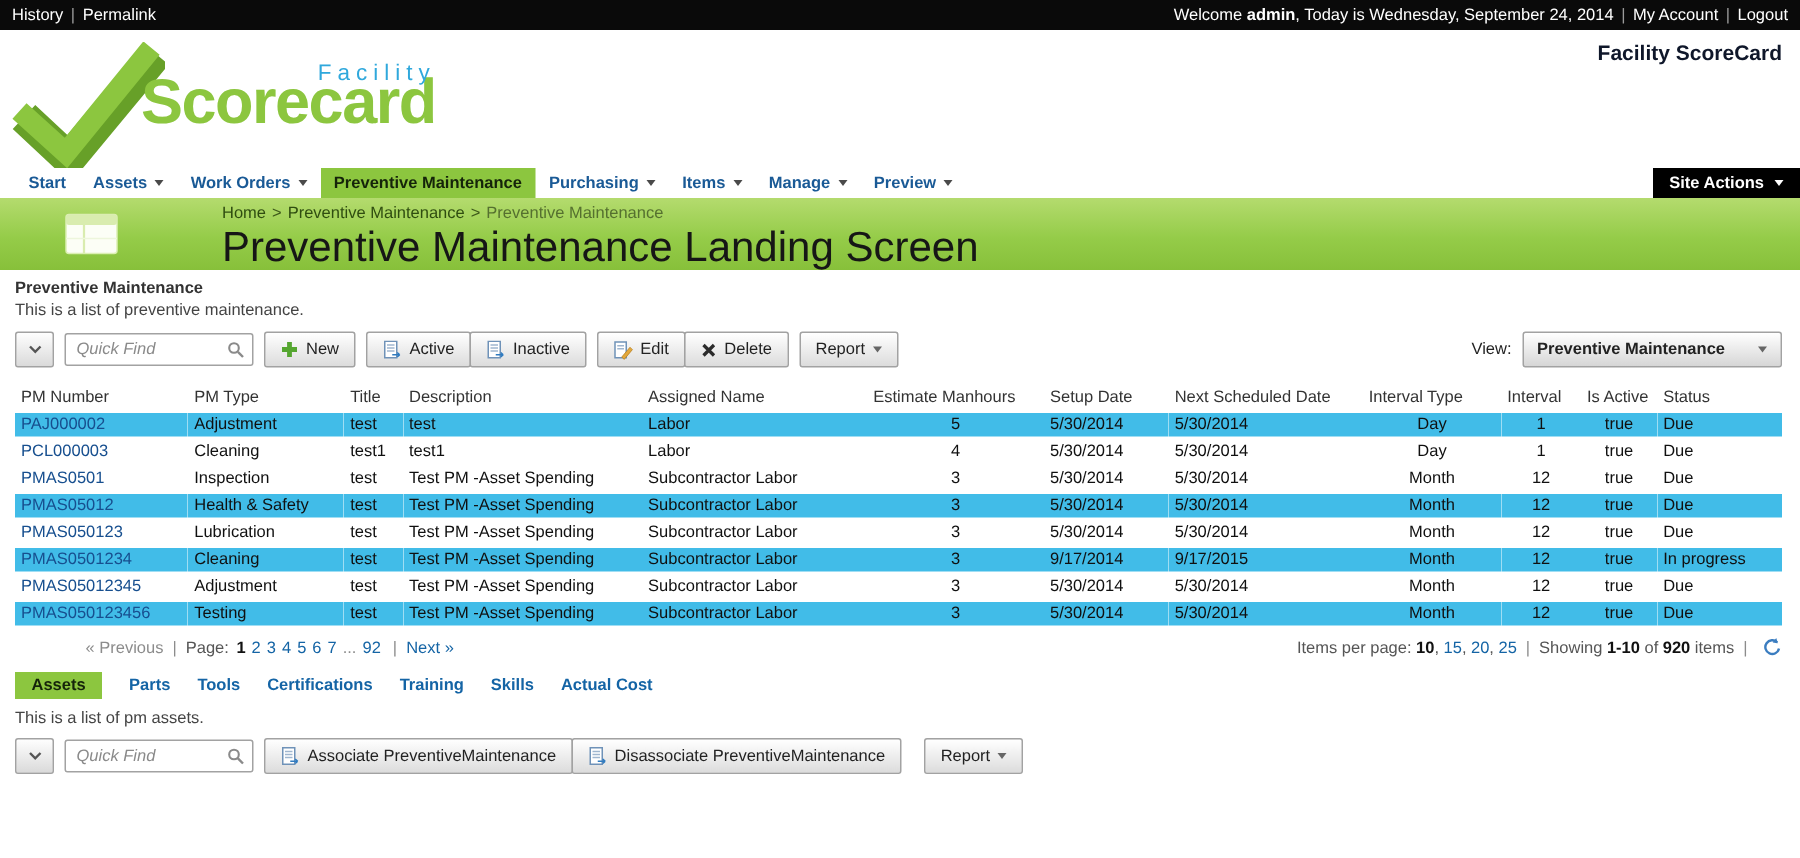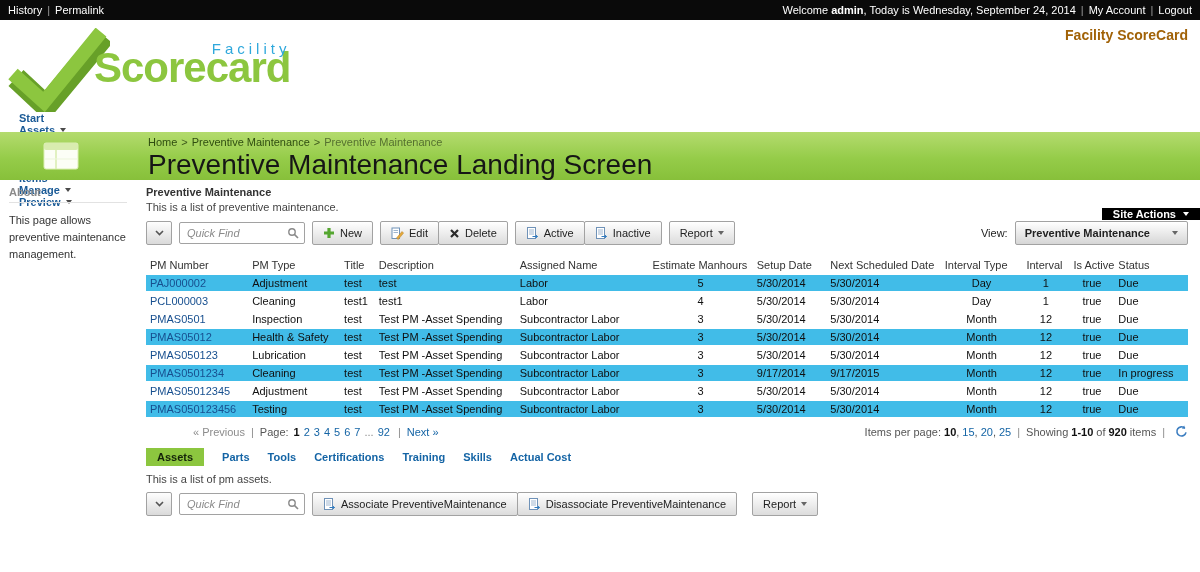--- a/index.html
+++ b/index.html
@@ -16,34 +16,34 @@
     height:20px; background:#0a0a0a; color:#fff;
     display:flex; align-items:center; padding:0 8px; font-size:11px;
   }
   .topbar a { color:#fff; }
   .topbar .tsep { color:#9a9a9a; margin:0 5px; }
   .topbar-right { margin-left:auto; display:flex; align-items:center; }
   .topbar-right .bold { font-weight:bold; margin:0 0 0 3px; }
 
   
   .header { height:92px; position:relative; background:#fff; }
-  .app-title { position:absolute; top:7px; right:12px; font-size:14px; font-weight:bold; color:#a16207; }
+  .app-title { position:absolute; top:7px; right:12px; font-size:14px; font-weight:bold; color:#0f172a; }
   .logo { position:absolute; top:8px; left:6px; display:flex; align-items:center; }
   .logo-check { margin-bottom:-4px; }
   .logo-text {
     position:relative; font-size:42px; font-weight:bold; color:#8CC63F;
     line-height:0.95; letter-spacing:-1px; margin-left:-16px; padding-right:4px;
   }
   .logo-facility {
     position:absolute; top:-6px; right:4px; font-size:15px; font-weight:normal;
     color:#2FA8DC; letter-spacing:4px;
   }
 
   
-  .navbar { height:20px; display:flex; align-items:stretch; background:#fff; padding-left:10px; font-weight:bold;flex-direction:column; }
+  .navbar { height:20px; display:flex; align-items:stretch; background:#fff; padding-left:10px; font-weight:bold; }
   .nav-item { display:flex; align-items:center; gap:5px; padding:0 9px; color:#1A5A96; }
   .nav-item.active { background:#8CC63F; color:#15240a; }
   .caret-dn { width:0; height:0; border-left:3.5px solid transparent; border-right:3.5px solid transparent; border-top:4px solid #4a4a4a; display:inline-block; }
   .caret-dn.white { border-top-color:#fff; }
   .caret-dn.gray { border-top-color:#666; }
   .site-actions { margin-left:auto; background:#000; color:#fff; display:flex; align-items:center; gap:7px; padding:0 11px; font-weight:bold; cursor:pointer; }
 
   
   .banner { height:48px; background:linear-gradient(180deg,#B4DB6E 0%, #95CC49 55%, #87C03A 100%); position:relative; }
   .banner-icon { position:absolute; left:42px; top:8px; }
@@ -191,24 +191,20 @@
   <div class="banner-text">
     <div class="breadcrumb">
       <a href="#">Home</a><span class="bc-sep">&gt;</span><a href="#">Preventive Maintenance</a><span class="bc-sep">&gt;</span><a href="#" class="last">Preventive Maintenance</a>
     </div>
     <div class="banner-title">Preventive Maintenance Landing Screen</div>
   </div>
 </div>
 
 <div class="content">
 
-  <div class="sidebar">
-    <div class="sidebar-heading">About</div>
-    <div class="sidebar-text">This page allows preventive maintenance management.</div>
-  </div>
 
   <div class="main">
     <div class="section-heading">Preventive Maintenance</div>
     <div class="section-sub">This is a list of preventive maintenance.</div>
 
     <div class="toolbar">
       <div class="dd-btn">
         <svg width="9" height="6" viewBox="0 0 9 6">
             <path d="M1 1 L4.5 4.5 L8 1" stroke="#555" stroke-width="1.6" fill="none"></path>
           </svg>
@@ -222,54 +218,54 @@
       </div>
       <button class="btn">
         <svg width="12" height="12" viewBox="0 0 12 12">
             <path d="M6 1 V11 M1 6 H11" stroke="#55A630" stroke-width="3.2"></path>
           </svg>
         <span>New</span>
       </button>
       <div class="btn-group">
         <button class="btn">
           <svg width="13" height="13" viewBox="0 0 13 13">
-              <rect x="1" y="1" width="7.5" height="10.5" fill="#fff" stroke="#6f92b8"></rect>
-              <line x1="2.5" y1="3.5" x2="7" y2="3.5" stroke="#9fb6cf"></line>
-              <line x1="2.5" y1="5.5" x2="7" y2="5.5" stroke="#9fb6cf"></line>
-              <path d="M5.5 11 L11 4.5 L12.6 6.1 L7.1 12.6 Z" fill="#E3A83C" stroke="#B67F1E" stroke-width="0.5"></path>
-            </svg>
-          <span>Edit</span>
-        </button>
-        <button class="btn">
-          <svg width="11" height="11" viewBox="0 0 11 11">
-              <path d="M2 2 L9 9 M9 2 L2 9" stroke="#2b2b2b" stroke-width="2.2"></path>
-            </svg>
-          <span>Delete</span>
-        </button>
-      </div>
-      <div class="btn-group">
-        <button class="btn">
-          <svg width="13" height="13" viewBox="0 0 13 13">
               <rect x="1.5" y="0.5" width="8" height="11" fill="#fff" stroke="#6f92b8"></rect>
               <line x1="3" y1="3" x2="8" y2="3" stroke="#9fb6cf"></line>
               <line x1="3" y1="5" x2="8" y2="5" stroke="#9fb6cf"></line>
               <line x1="3" y1="7" x2="8" y2="7" stroke="#9fb6cf"></line>
               <path d="M6.5 9.5 H11.5 M11.5 9.5 L9.8 8 M11.5 9.5 L9.8 11" stroke="#2f7bc0" fill="none"></path>
             </svg>
           <span>Active</span>
         </button>
         <button class="btn">
           <svg width="13" height="13" viewBox="0 0 13 13">
               <rect x="1.5" y="0.5" width="8" height="11" fill="#fff" stroke="#6f92b8"></rect>
               <line x1="3" y1="3" x2="8" y2="3" stroke="#9fb6cf"></line>
               <line x1="3" y1="5" x2="8" y2="5" stroke="#9fb6cf"></line>
               <line x1="3" y1="7" x2="8" y2="7" stroke="#9fb6cf"></line>
               <path d="M6.5 9.5 H11.5 M11.5 9.5 L9.8 8 M11.5 9.5 L9.8 11" stroke="#2f7bc0" fill="none"></path>
             </svg>
           <span>Inactive</span>
+        </button>
+      </div>
+      <div class="btn-group">
+        <button class="btn">
+          <svg width="13" height="13" viewBox="0 0 13 13">
+              <rect x="1" y="1" width="7.5" height="10.5" fill="#fff" stroke="#6f92b8"></rect>
+              <line x1="2.5" y1="3.5" x2="7" y2="3.5" stroke="#9fb6cf"></line>
+              <line x1="2.5" y1="5.5" x2="7" y2="5.5" stroke="#9fb6cf"></line>
+              <path d="M5.5 11 L11 4.5 L12.6 6.1 L7.1 12.6 Z" fill="#E3A83C" stroke="#B67F1E" stroke-width="0.5"></path>
+            </svg>
+          <span>Edit</span>
+        </button>
+        <button class="btn">
+          <svg width="11" height="11" viewBox="0 0 11 11">
+              <path d="M2 2 L9 9 M9 2 L2 9" stroke="#2b2b2b" stroke-width="2.2"></path>
+            </svg>
+          <span>Delete</span>
         </button>
       </div>
       <button class="btn">
         <span>Report</span>
         <span class="caret-dn gray"></span>
       </button>
       <div class="view-wrap">
         <span>View:</span>
         <div class="view-select">
           <span>Preventive Maintenance</span>

